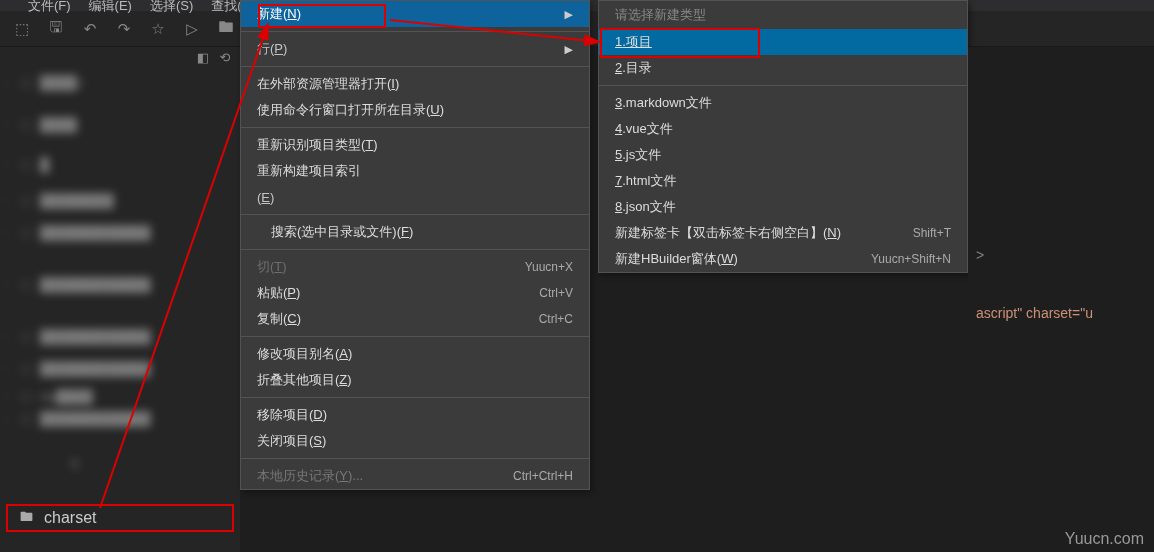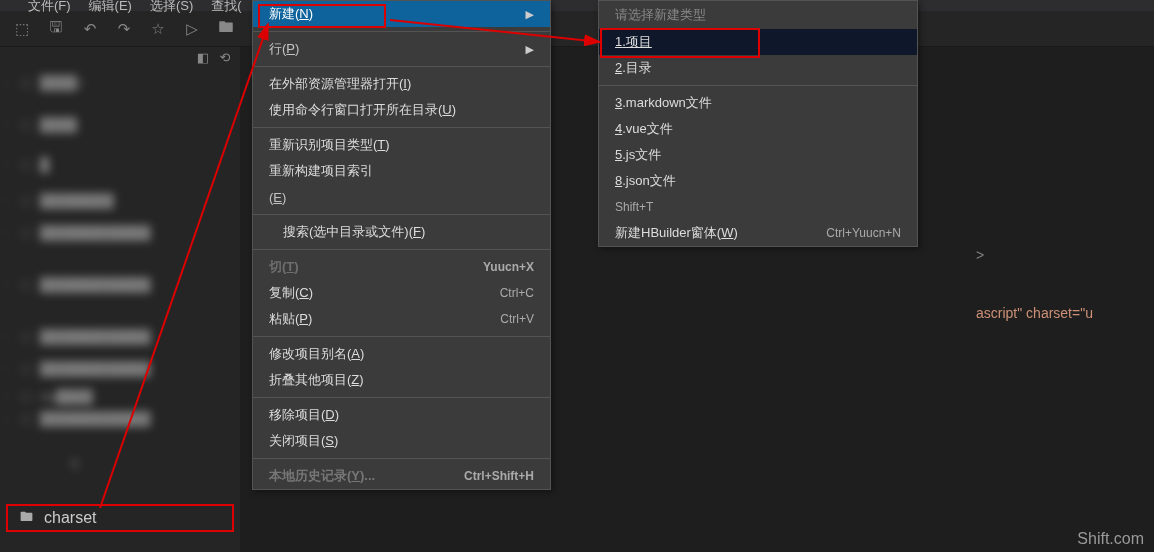--- a/index.html
+++ b/index.html
@@ -14,33 +14,33 @@
     .sidebar-header { position: absolute; top: 47px; left: 0; width: 240px; height: 20px; background: #252526; display: flex; justify-content: flex-end; align-items: center; padding-right: 6px; gap: 4px; }
     .sidebar-header .mini-icon { width: 18px; height: 16px; color: #888; font-size: 13px; display: flex; align-items: center; justify-content: center; }
     
     .sidebar { position: absolute; top: 67px; left: 0; width: 240px; bottom: 0; background: #252526; overflow: hidden; }
     .tree-item { height: 22px; display: flex; align-items: center; font-size: 13px; color: #ccc; padding-left: 4px; gap: 4px; }
     .tree-arrow { color: #888; font-size: 10px; width: 12px; }
     .tree-icon { width: 16px; color: #aaa; font-size: 13px; }
     .pixelated { filter: blur(4px); opacity: 0.5; }
     .vuedemo-row { border: 2px solid #d00; height: 28px; padding-left: 12px; display: flex; align-items: center; gap: 8px; }
     
-    .context-menu { position: absolute; top: 0; left: 252px; width: 299px; background: #3b3b3b; border: 1px solid #535353; font-size: 13px; color: #ddd; box-shadow: 2px 2px 6px rgba(0,0,0,.4); }
+    .context-menu { position: absolute; top: 0; left: 240px; width: 350px; background: #3b3b3b; border: 1px solid #535353; font-size: 13px; color: #ddd; box-shadow: 2px 2px 6px rgba(0,0,0,.4); }
     .menu-item { height: 26px; display: flex; align-items: center; padding: 0 16px; justify-content: space-between; }
     .menu-item.highlighted { background: #0e639c; color: #fff; }
-    .menu-item.disabled { color: #777; font-weight: bold; }
+    .menu-item.disabled { color: #777; }
     .menu-item .u { text-decoration: underline; }
     .menu-item .shortcut { color: #aaa; font-size: 12px; }
     .menu-item .arrow-right { color: #ccc; font-size: 11px; }
     .menu-sep { height: 1px; background: #535353; margin: 4px 0; }
     .new-highlight-border { border: 2px solid #d00; position: absolute; top: 4px; left: 258px; width: 128px; height: 24px; pointer-events: none; z-index: 5; }
     
-    .submenu { position: absolute; top: 0; left: 598px; width: 320px; background: #3b3b3b; border: 1px solid #535353; font-size: 13px; color: #ddd; box-shadow: 2px 2px 6px rgba(0,0,0,.4); }
+    .submenu { position: absolute; top: 0; left: 598px; width: 370px; background: #3b3b3b; border: 1px solid #535353; font-size: 13px; color: #ddd; box-shadow: 2px 2px 6px rgba(0,0,0,.4); }
     .submenu-header { height: 28px; display: flex; align-items: center; padding: 0 16px; color: #888; }
-    .submenu .menu-item.selected { background: #0f172a; text-decoration: underline; }
+    .submenu .menu-item.selected { background: #0369a1; text-decoration: underline; }
     .project-border { border: 2px solid #d00; position: absolute; top: 28px; left: 600px; width: 160px; height: 30px; pointer-events: none; z-index: 5; }
     
     .editor-area { position: absolute; top: 47px; left: 968px; right: 0; bottom: 0; background: #1e1e1e; font-family: Consolas, monospace; font-size: 14px; color: #ccc; padding: 8px; white-space: pre; overflow: hidden; }
     .editor-area .str { color: #ce9178; }
     
     .watermark { position: absolute; bottom: 4px; right: 10px; color: #999; font-size: 16px; }
     
     .arrow-line { position: absolute; pointer-events: none; z-index: 4; }
   </style>
 </head>
@@ -171,45 +171,45 @@
     <div class="menu-sep"></div>
     <div class="menu-item">
       <span style="padding-left: 14px;">搜索(选中目录或文件)(<span class="u">F</span>)</span>
     </div>
     <div class="menu-sep"></div>
     <div class="menu-item disabled">
       <span style="opacity: 0.85;">切(<span class="u">T</span>)</span>
       <span class="shortcut">Yuucn+X</span>
     </div>
     <div class="menu-item">
+      <span>粘贴(<span class="u">P</span>)</span>
+      <span class="shortcut">Ctrl+V</span>
+    </div>
+    <div class="menu-item">
       <span>复制(<span class="u">C</span>)</span>
       <span class="shortcut">Ctrl+C</span>
     </div>
-    <div class="menu-item">
-      <span>粘贴(<span class="u">P</span>)</span>
-      <span class="shortcut">Ctrl+V</span>
-    </div>
     <div class="menu-sep"></div>
     <div class="menu-item">
       <span>修改项目别名(<span class="u">A</span>)</span>
     </div>
     <div class="menu-item">
       <span>折叠其他项目(<span class="u">Z</span>)</span>
     </div>
     <div class="menu-sep"></div>
     <div class="menu-item">
       <span>移除项目(<span class="u">D</span>)</span>
     </div>
     <div class="menu-item">
       <span>关闭项目(<span class="u">S</span>)</span>
     </div>
     <div class="menu-sep"></div>
     <div class="menu-item disabled">
       <span>本地历史记录(<span class="u">Y</span>)...</span>
-      <span class="shortcut">Ctrl+Shift+H</span>
+      <span class="shortcut">Ctrl+Ctrl+H</span>
     </div>
   </div>
 <div class="new-highlight-border"></div>
 
 <div class="submenu" id="sub">
     <div class="submenu-header">请选择新建类型</div>
     <div class="menu-item selected">
       <span><span class="u">1</span>.项目</span>
     </div>
     <div class="menu-item">
@@ -219,41 +219,45 @@
     <div class="menu-item">
       <span><span class="u">3</span>.markdown文件</span>
     </div>
     <div class="menu-item">
       <span><span class="u">4</span>.vue文件</span>
     </div>
     <div class="menu-item">
       <span><span class="u">5</span>.js文件</span>
     </div>
     <div class="menu-item">
+      <span><span class="u">7</span>.html文件</span>
+    </div>
+    <div class="menu-item">
       <span><span class="u">8</span>.json文件</span>
     </div>
     <div class="menu-item">
+      <span>新建标签卡【双击标签卡右侧空白】(<span class="u">N</span>)</span>
       <span class="shortcut">Shift+T</span>
     </div>
     <div class="menu-item">
       <span>新建HBuilder窗体(<span class="u">W</span>)</span>
-      <span class="shortcut">Ctrl+Yuucn+N</span>
+      <span class="shortcut">Yuucn+Shift+N</span>
     </div>
   </div>
 <div class="project-border"></div>
 
 <div class="editor-area">
   <div style="margin-top:160px; color:#808080;">&gt;</div>
   <div style="margin-top:10px;"><span class="str">ascript" charset="u</span></div>
   
 </div>
 
 <svg class="arrow-line" style="top:0;left:0;width:1154px;height:552px;">
   <defs>
       <marker id="ah" markerWidth="10" markerHeight="10" refX="8" refY="3" orient="auto">
         <path d="M0,0 L9,3 L0,6 Z" fill="#d00"></path>
       </marker>
     </defs>
   <line x1="100" y1="508" x2="268" y2="24" stroke="#d00" stroke-width="2" marker-end="url(#ah)"></line>
   <line x1="390" y1="20" x2="600" y2="42" stroke="#d00" stroke-width="2" marker-end="url(#ah)"></line>
 </svg>
 
-<div class="watermark">Shift.com</div>
+<div class="watermark">Yuucn.com</div>
 
 </body></html>

